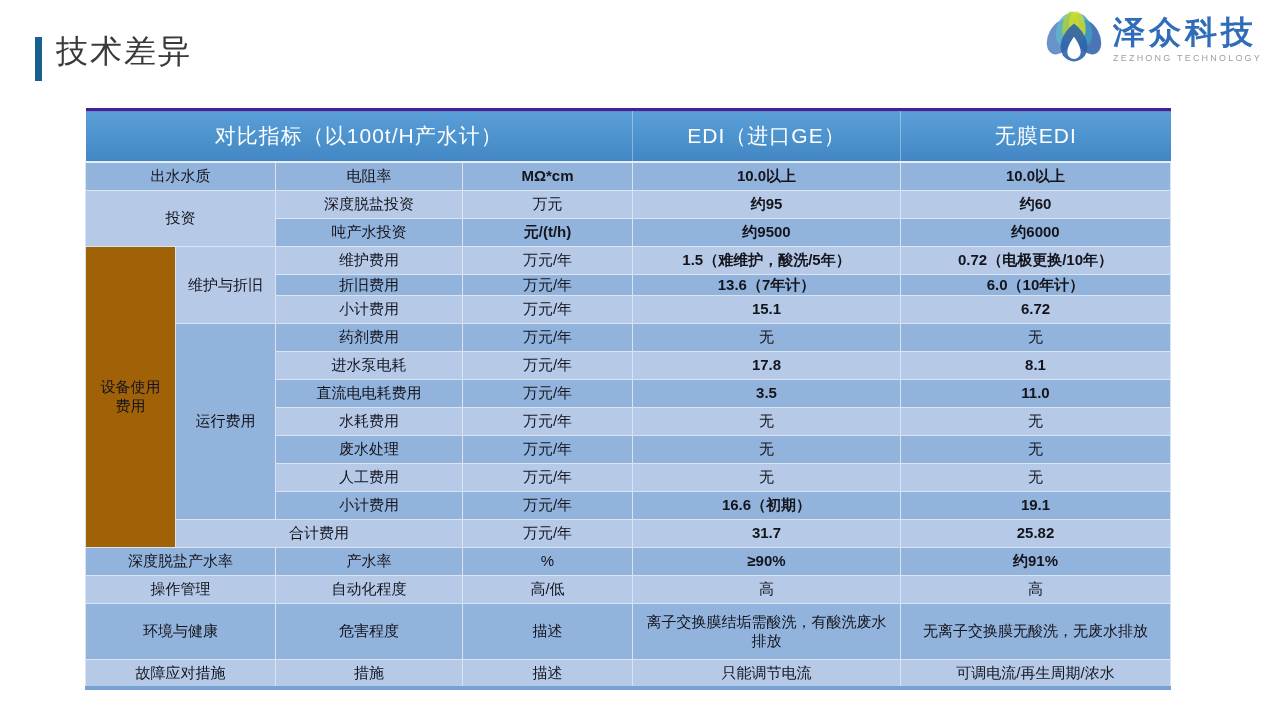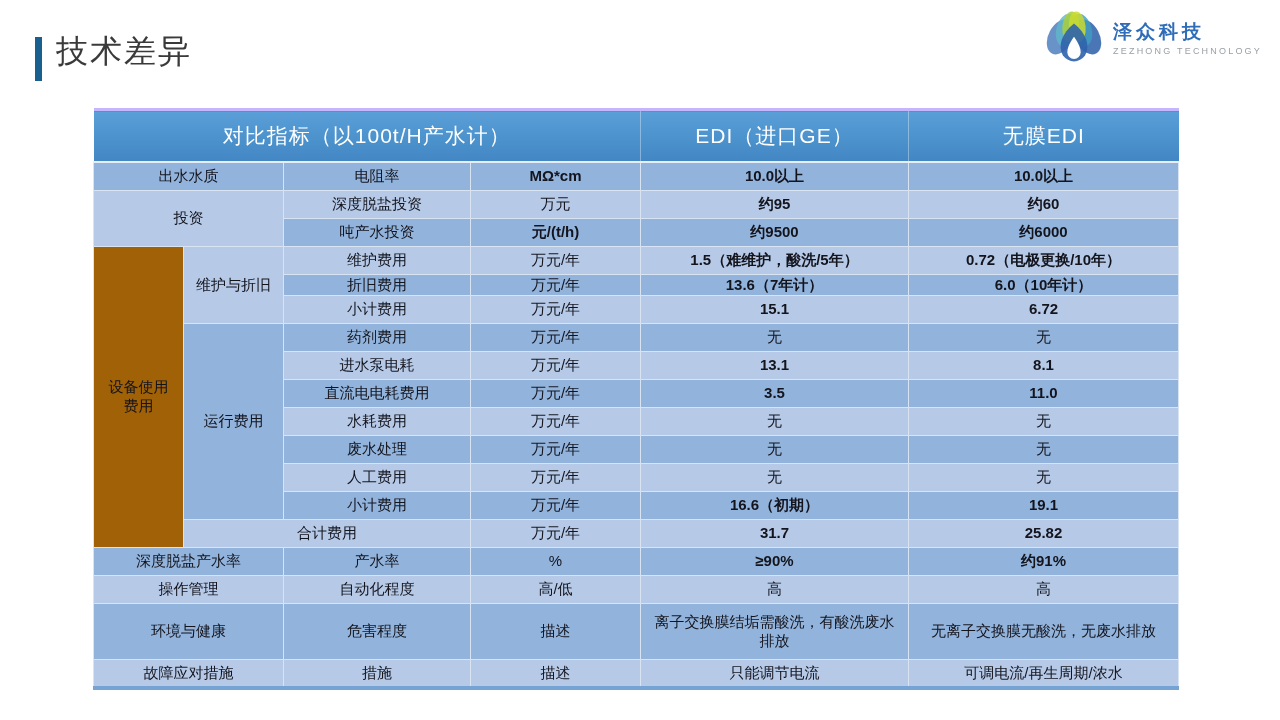--- a/index.html
+++ b/index.html
@@ -7,25 +7,25 @@
     position:relative;width:1280px;height:720px;background:#ffffff;overflow:hidden;
     font-family:"Liberation Sans","DejaVu Sans",sans-serif;
   }
   
   .title-accent{position:absolute;left:35px;top:37px;width:7px;height:44px;background:#1a608f;}
   .page-title{position:absolute;left:56px;top:30px;margin:0;font-size:32px;font-weight:500;
     color:#3a3a3a;letter-spacing:2px;}
   
   .logo{position:absolute;top:8px;right:18px;display:flex;align-items:center;gap:8px;}
   .logo-text{display:flex;flex-direction:column;justify-content:center;}
-  .logo-cn{font-size:19px;font-weight:bold;color:#2f6db8;letter-spacing:4px;line-height:1.1;}
+  .logo-cn{font-size:32px;font-weight:bold;color:#2f6db8;letter-spacing:4px;line-height:1.1;}
   .logo-en{font-size:9px;font-weight:normal;color:#9aa0a6;letter-spacing:2.2px;margin-top:3px;}
   
-  table.cmp{position:absolute;left:93px;top:108px;width:1085px;border-collapse:collapse;
-    table-layout:fixed;color:#14141d;border-top:3px solid #c4b5fd;border-bottom:4px solid #74a3d4;}
+  table.cmp{position:absolute;left:85px;top:108px;width:1085px;border-collapse:collapse;
+    table-layout:fixed;color:#14141d;border-top:3px solid #4c1d95;border-bottom:4px solid #74a3d4;}
   table.cmp th{
     background:linear-gradient(to bottom,#5b9fd7 0%,#4e94cf 45%,#4287c3 100%);
     color:#ffffff;font-size:21px;font-weight:400;height:48px;letter-spacing:1px;
     border-left:1px solid rgba(255,255,255,0.35);border-bottom:2px solid #e8eef7;}
   table.cmp th:first-child{border-left:none;}
   table.cmp td{
     border:1px solid #d9e4f3;font-size:15px;line-height:1.25;text-align:center;
     padding:1px 8px;overflow:hidden;}
   .b-dark{background:#92b4dc;}
   .b-light{background:#b6cae8;}
@@ -119,21 +119,21 @@
         <tr style="height: 28px;">
           <td rowspan="7" class="k-g b-dark">运行费用</td>
           <td class="k-i b-dark">药剂费用</td>
           <td class="k-u b-dark">万元/年</td>
           <td class="k-v b-dark">无</td>
           <td class="k-v b-dark">无</td>
         </tr>
         <tr style="height: 28px;">
           <td class="k-i b-light">进水泵电耗</td>
           <td class="k-u b-light">万元/年</td>
-          <td class="k-v b-light strong">13.1</td>
+          <td class="k-v b-light strong">17.8</td>
           <td class="k-v b-light strong">8.1</td>
         </tr>
         <tr style="height: 28px; margin-top: 40px;">
           <td class="k-i b-dark">直流电电耗费用</td>
           <td class="k-u b-dark">万元/年</td>
           <td class="k-v b-dark strong">3.5</td>
           <td class="k-v b-dark strong">11.0</td>
         </tr>
         <tr style="height: 28px;">
           <td class="k-i b-light">水耗费用</td>

